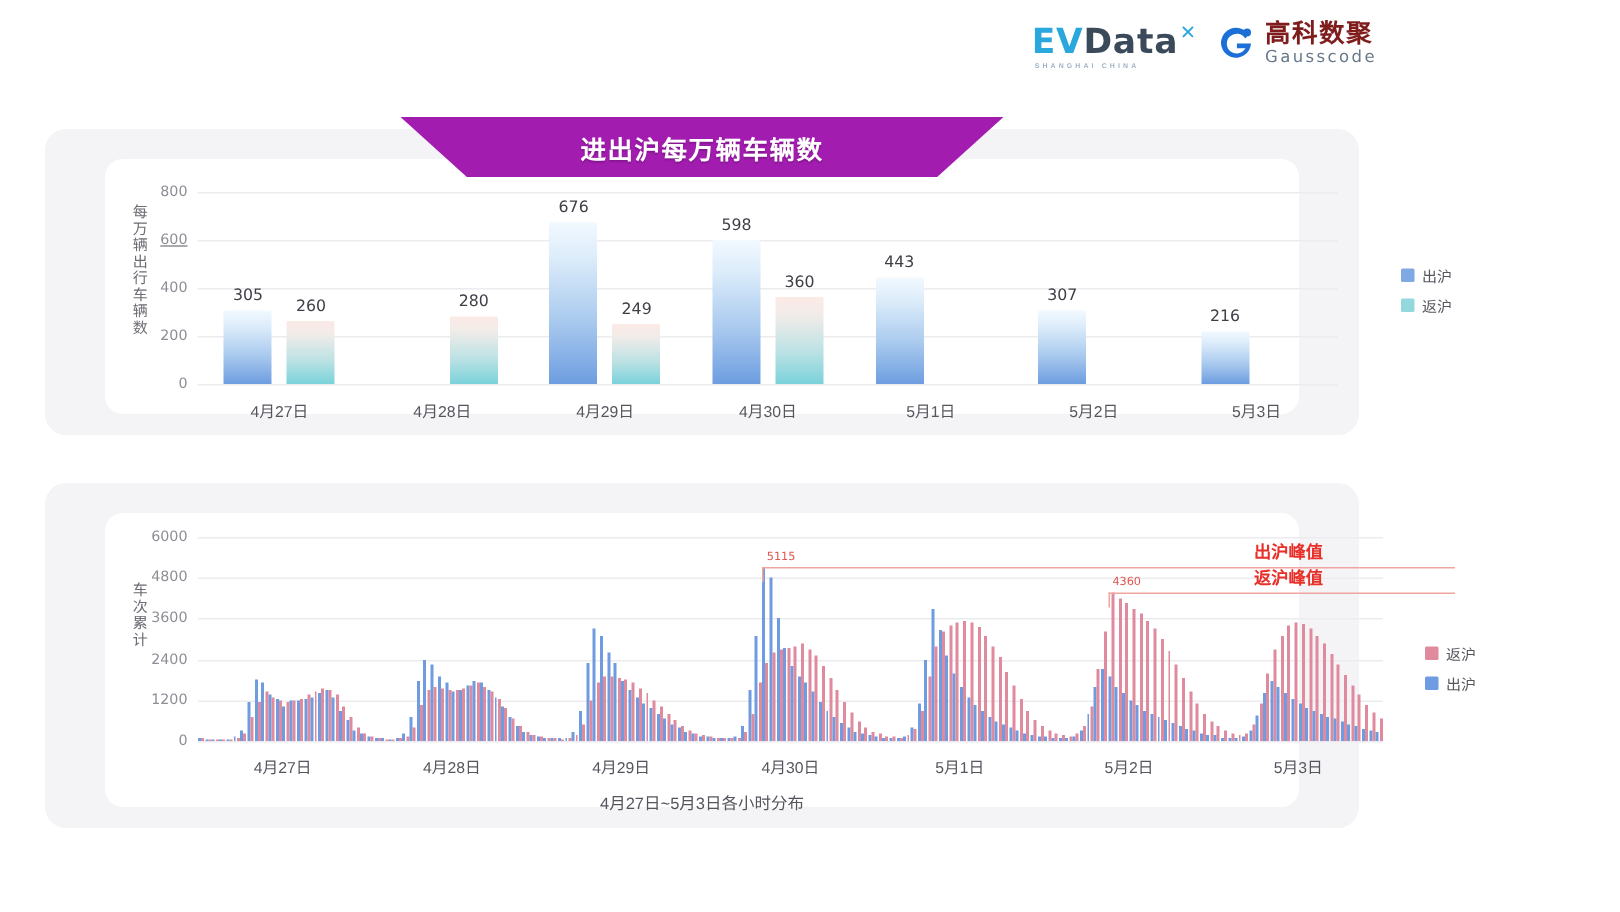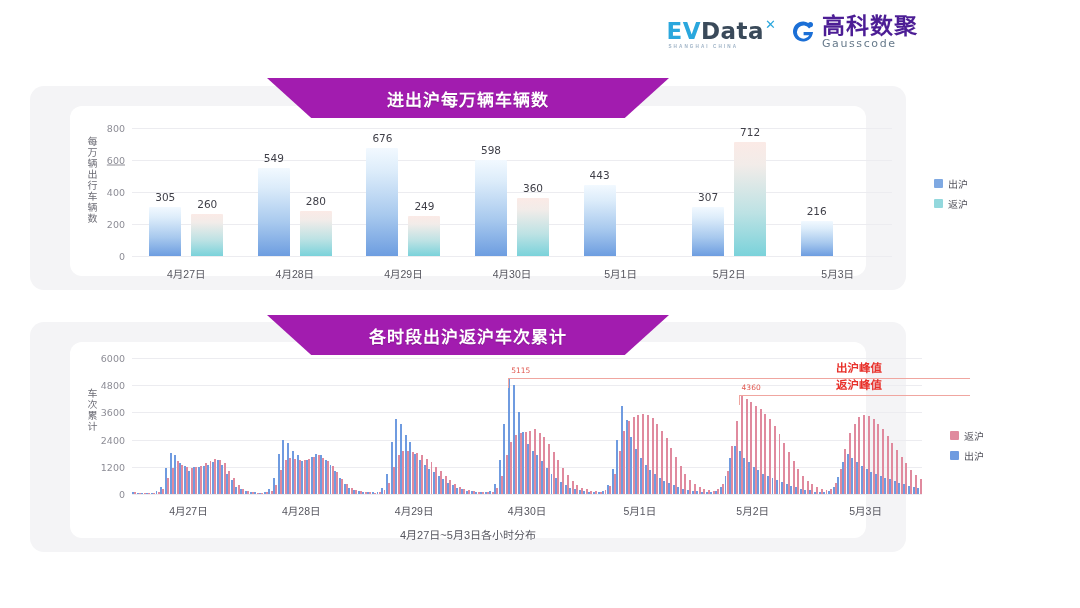--- a/index.html
+++ b/index.html
@@ -28,21 +28,21 @@
   .ev-x { color:#2aa7dd; font-size:13px; font-weight:700; margin-left:1px; line-height:1; position:relative; top:-2px;}
   .ev-sub {
     position:absolute; left:2px; top:24px;
     font-size: 4.6px; letter-spacing: 2.1px; color:#9fb3c6; font-weight:600;
     white-space:nowrap;
   }
   .gauss { display:flex; align-items:center; gap:6px; }
   .gauss-mark { width:26px; height:26px; position:relative; }
   .gauss-mark svg { display:block; }
   .gauss-text { line-height:1.05; }
-  .gauss-cn { font-size:23px; font-weight:700; color:#4c1d95; letter-spacing:1px; }
+  .gauss-cn { font-size:17px; font-weight:700; color:#7f1d1d; letter-spacing:1px; }
   .gauss-en { font-size:11px; color:#66798a; letter-spacing:1.6px; font-family:"DejaVu Sans", sans-serif; }
 
   
   .section { position: absolute; left: 30px; right: 30px; background:#f4f4f6; border-radius: 14px; }
   .section-1 { top: 86px; height: 204px; }
   .section-2 { top: 322px; height: 230px; }
 
   .card {
     position: absolute; left: 40px; right: 40px; top: 18px; bottom: 18px;
     background:#ffffff; border-radius: 12px;
@@ -154,23 +154,20 @@
           <div class="ytick" style="top: 32px; text-decoration: underline;">600</div>
           <div class="gridline" style="top: 0px;"></div>
           <div class="ytick" style="top: 0px;">800</div>
           <div class="bar1 out" style="left: 17.2857px; width: 32px; height: 48.8px;">
             <div class="bar1-val">305</div>
           </div>
           <div class="bar1 ret" style="left: 59.2857px; width: 32px; height: 41.6px;">
             <div class="bar1-val">260</div>
           </div>
           <div class="xcat" style="left: 0px; width: 108.571px; top: 138px;">4月27日</div>
-          <div class="bar1 out" style="left: 125.857px; width: 32px; height: 87.84px;">
-            <div class="bar1-val">549</div>
-          </div>
           <div class="bar1 ret" style="left: 167.857px; width: 32px; height: 44.8px;">
             <div class="bar1-val">280</div>
           </div>
           <div class="xcat" style="left: 108.571px; width: 108.571px; top: 138px;">4月28日</div>
           <div class="bar1 out" style="left: 234.429px; width: 32px; height: 108.16px;">
             <div class="bar1-val">676</div>
           </div>
           <div class="bar1 ret" style="left: 276.429px; width: 32px; height: 39.84px;">
             <div class="bar1-val">249</div>
           </div>
@@ -181,23 +178,20 @@
           <div class="bar1 ret" style="left: 385px; width: 32px; height: 57.6px;">
             <div class="bar1-val">360</div>
           </div>
           <div class="xcat" style="left: 325.714px; width: 108.571px; top: 138px;">4月30日</div>
           <div class="bar1 out" style="left: 451.571px; width: 32px; height: 70.88px;">
             <div class="bar1-val">443</div>
           </div>
           <div class="xcat" style="left: 434.286px; width: 108.571px; top: 138px;">5月1日</div>
           <div class="bar1 out" style="left: 560.143px; width: 32px; height: 49.12px;">
             <div class="bar1-val">307</div>
-          </div>
-          <div class="bar1 ret" style="left: 602.143px; width: 32px; height: 113.92px;">
-            <div class="bar1-val">712</div>
           </div>
           <div class="xcat" style="left: 542.857px; width: 108.571px; top: 138px;">5月2日</div>
           <div class="bar1 out" style="left: 668.714px; width: 32px; height: 34.56px;">
             <div class="bar1-val">216</div>
           </div>
           <div class="xcat" style="left: 651.429px; width: 108.571px; top: 138px;">5月3日</div>
         </div>
       <div class="ylabel-rot" id="ylabel1" style="left: 14px; top: 30px;">每万辆出行车辆数</div>
       <div class="legend" id="legend1" style="left: 864px; top: 70px;">
           <div class="legend-item">
@@ -589,17 +583,14 @@
             <span class="legend-label">返沪</span>
           </div>
           <div class="legend-item">
             <span class="legend-swatch" style="background: rgb(111, 155, 224);"></span>
             <span class="legend-label">出沪</span>
           </div>
         </div>
       <div class="xcaption" id="xcaption2" style="top: 184px;">4月27日~5月3日各小时分布</div>
     </div>
   </div>
-  <div class="banner banner-2">
-    <span class="banner-text">各时段出沪返沪车次累计</span>
-  </div>
 
 </div>
 
 </body></html>

